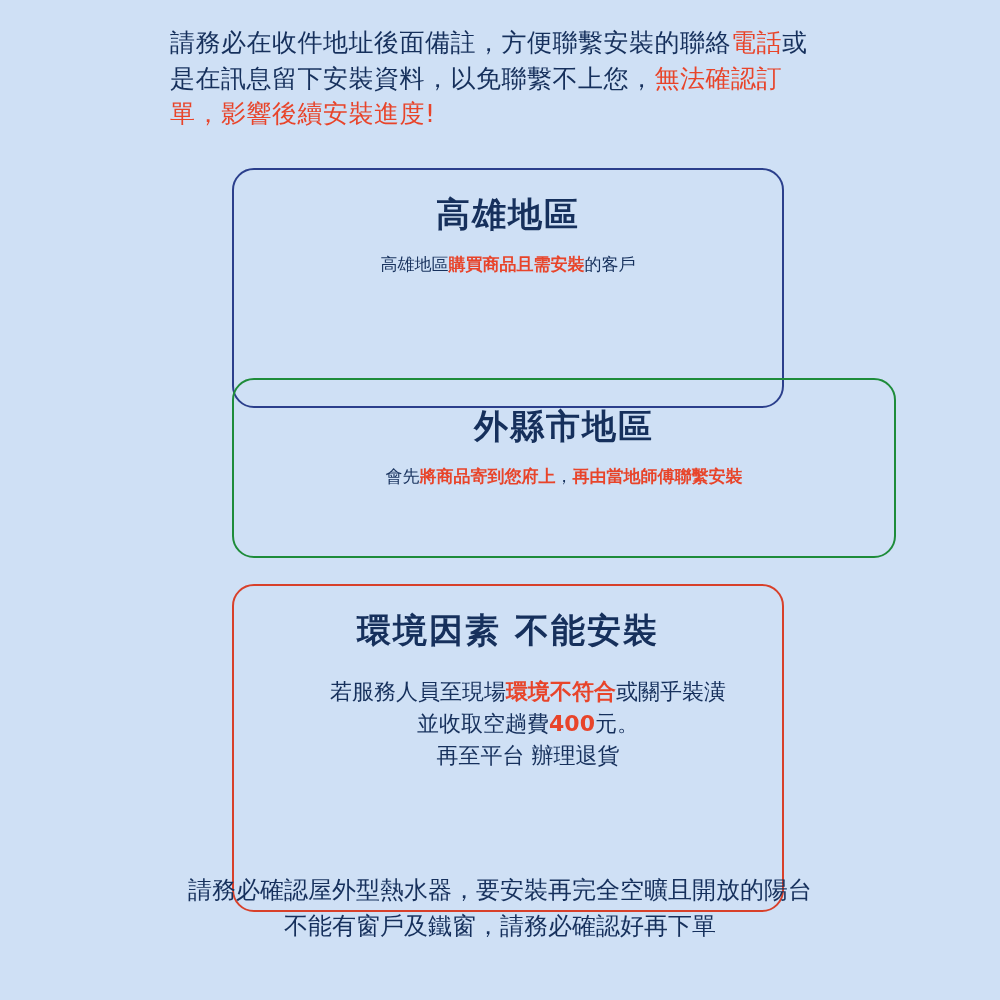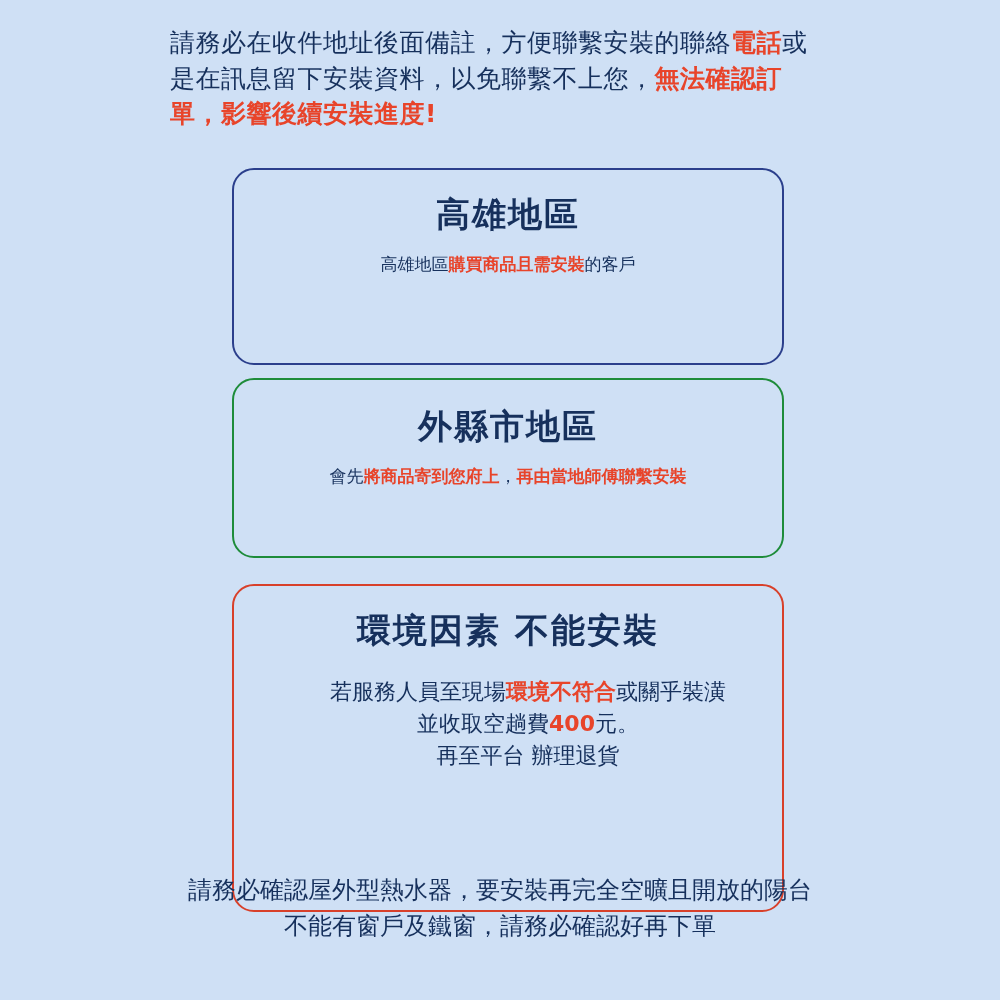--- a/index.html
+++ b/index.html
@@ -37,40 +37,40 @@
     top: 25px;
     width: 660px;
     text-align: left;
     font-size: 25px;
     line-height: 1.42;
     color: #16305c;
     letter-spacing: 0.5px;
   }
   .notice-top .em {
     color: #e8442a;
-    font-weight: bold;
+    font-weight: normal;
   }
   
   .box {
     position: absolute;
     box-sizing: border-box;
     border-radius: 22px;
     background: transparent;
   }
   .box-blue {
     left: 232px;
     top: 168px;
     width: 552px;
-    height: 197px;
+    height: 240px;
     border: 2px solid #2b3f8c;
   }
   .box-green {
     left: 232px;
     top: 378px;
-    width: 552px;
+    width: 664px;
     height: 180px;
     border: 2px solid #1e8c3a;
   }
   .box-red {
     left: 232px;
     top: 584px;
     width: 552px;
     height: 328px;
     border: 2px solid #d8402a;
   }

